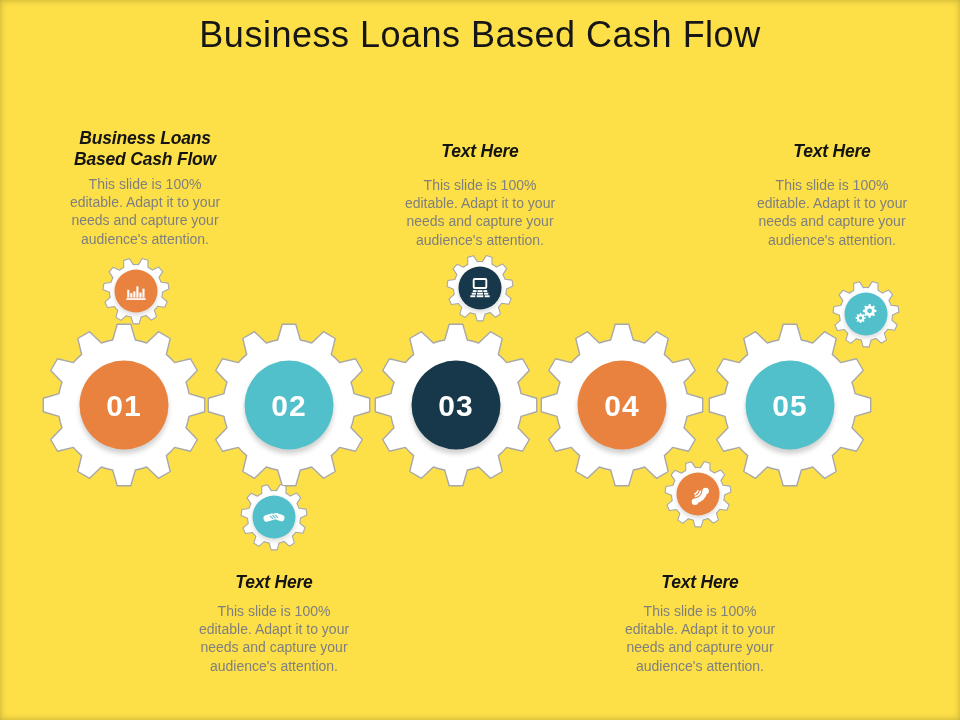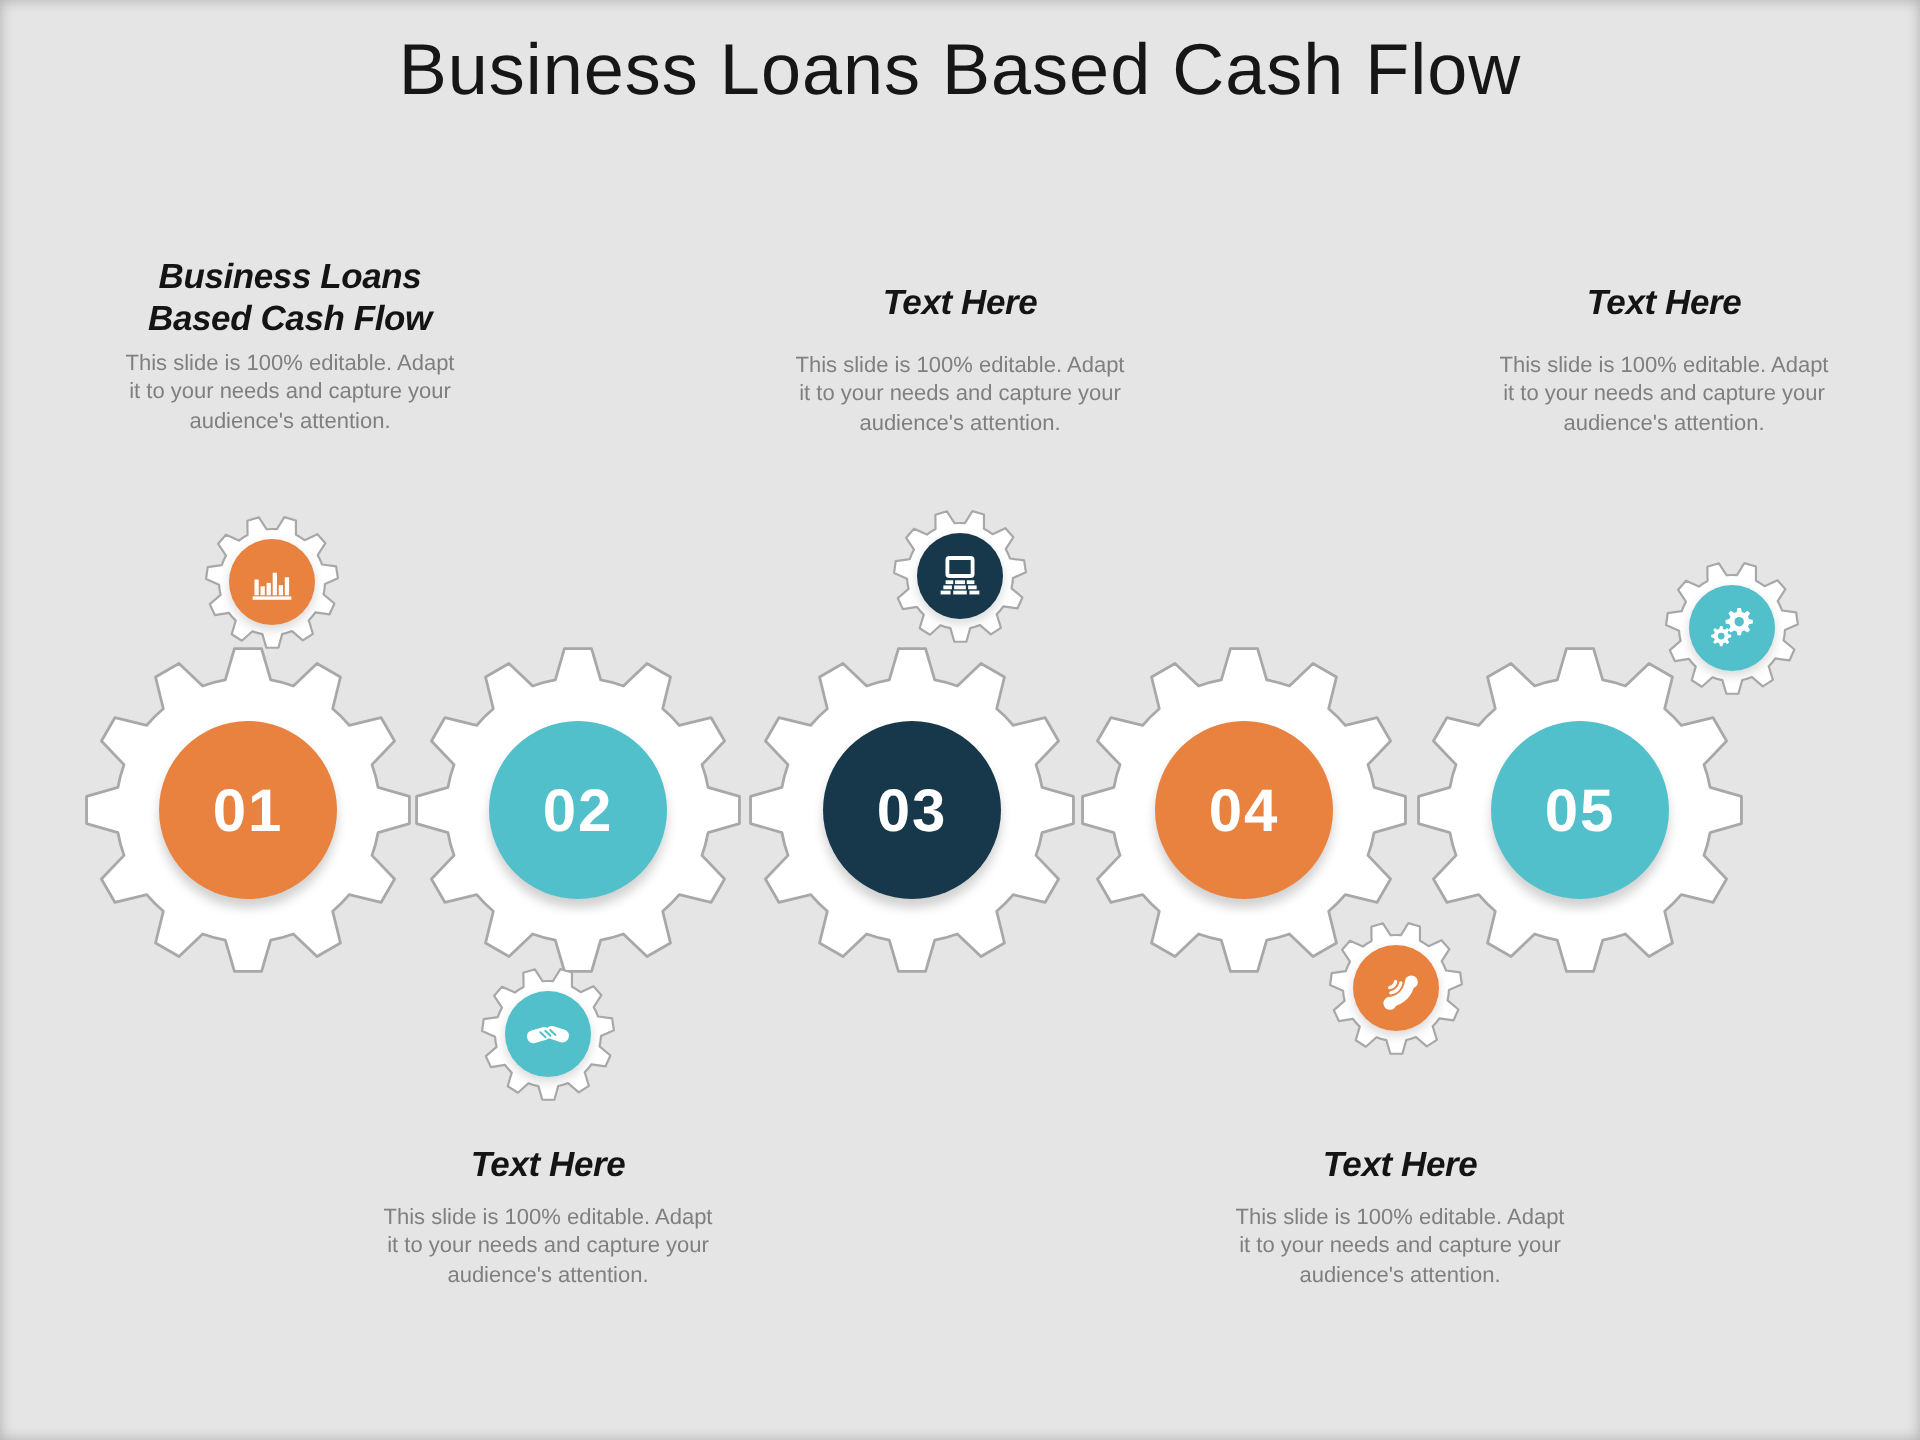--- a/index.html
+++ b/index.html
@@ -1,36 +1,36 @@
 <!DOCTYPE html>
 <html><head>
 <meta charset="utf-8">
 <style>
   html,body{margin:0;padding:0}
   body{
     width:960px;height:720px;position:relative;overflow:hidden;
     background:#ffffff;font-family:"Liberation Sans",sans-serif;
   }
   .slide{
-    position:absolute;inset:0;background:#e5e5e5;
+    position:absolute;inset:0;background:#fde047;
     box-shadow:inset 0 0 7px rgba(0,0,0,.25);
   }
   .title{
     position:absolute;top:14px;left:0;right:0;text-align:center;
     font-size:36px;font-weight:400;color:#161616;letter-spacing:.5px;
   }
   #gear-canvas{position:absolute;left:0;top:0;width:960px;height:720px}
   .tb{position:absolute;width:180px;text-align:center}
   .tb-h{
     font-size:17.5px;font-weight:bold;font-style:italic;color:#141414;
     line-height:1.2;letter-spacing:-.2px;
   }
   .tb--two .tb-h{width:162px;margin:0 auto}
   .tb-b{
-    font-size:11px;color:#7f7f7f;line-height:1.3;
+    font-size:14px;color:#7f7f7f;line-height:1.3;
     width:166px;margin:14px auto 0;
   }
   .tb--two .tb-b{margin-top:5px}
   .tb--bottom .tb-b{margin-top:9px}
 </style>
 </head>
 <body>
 
 <div class="slide">
 

